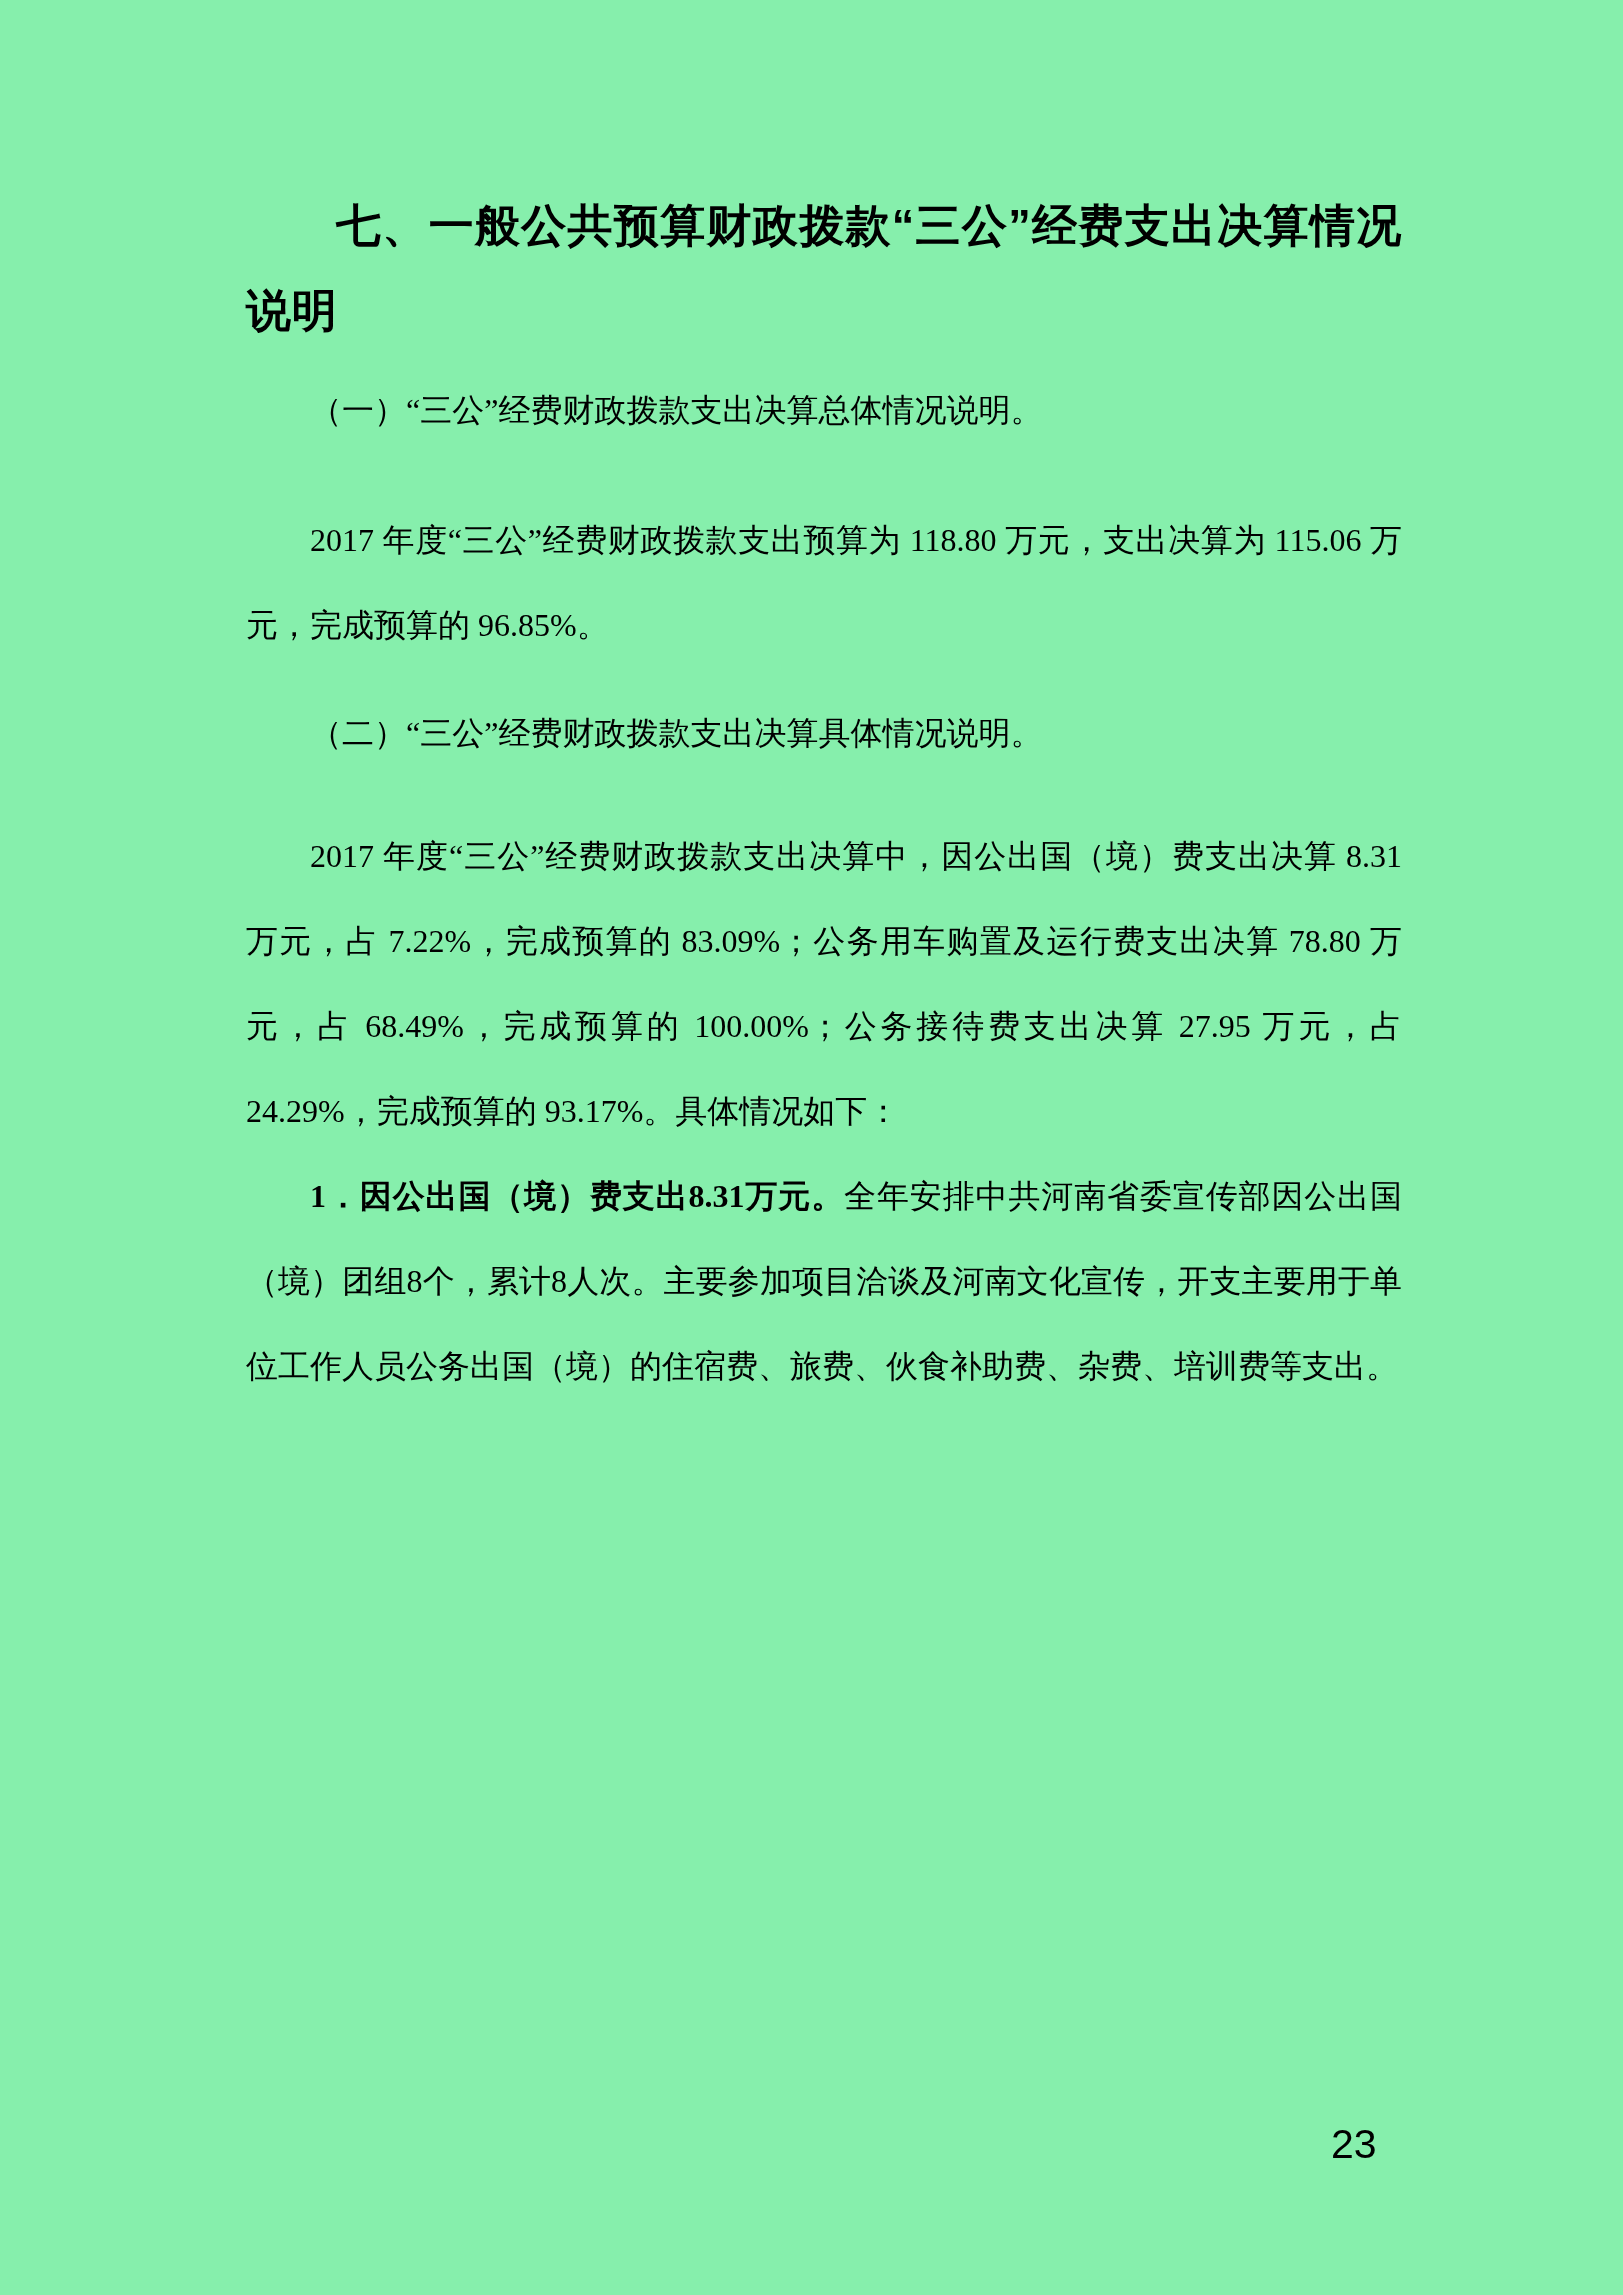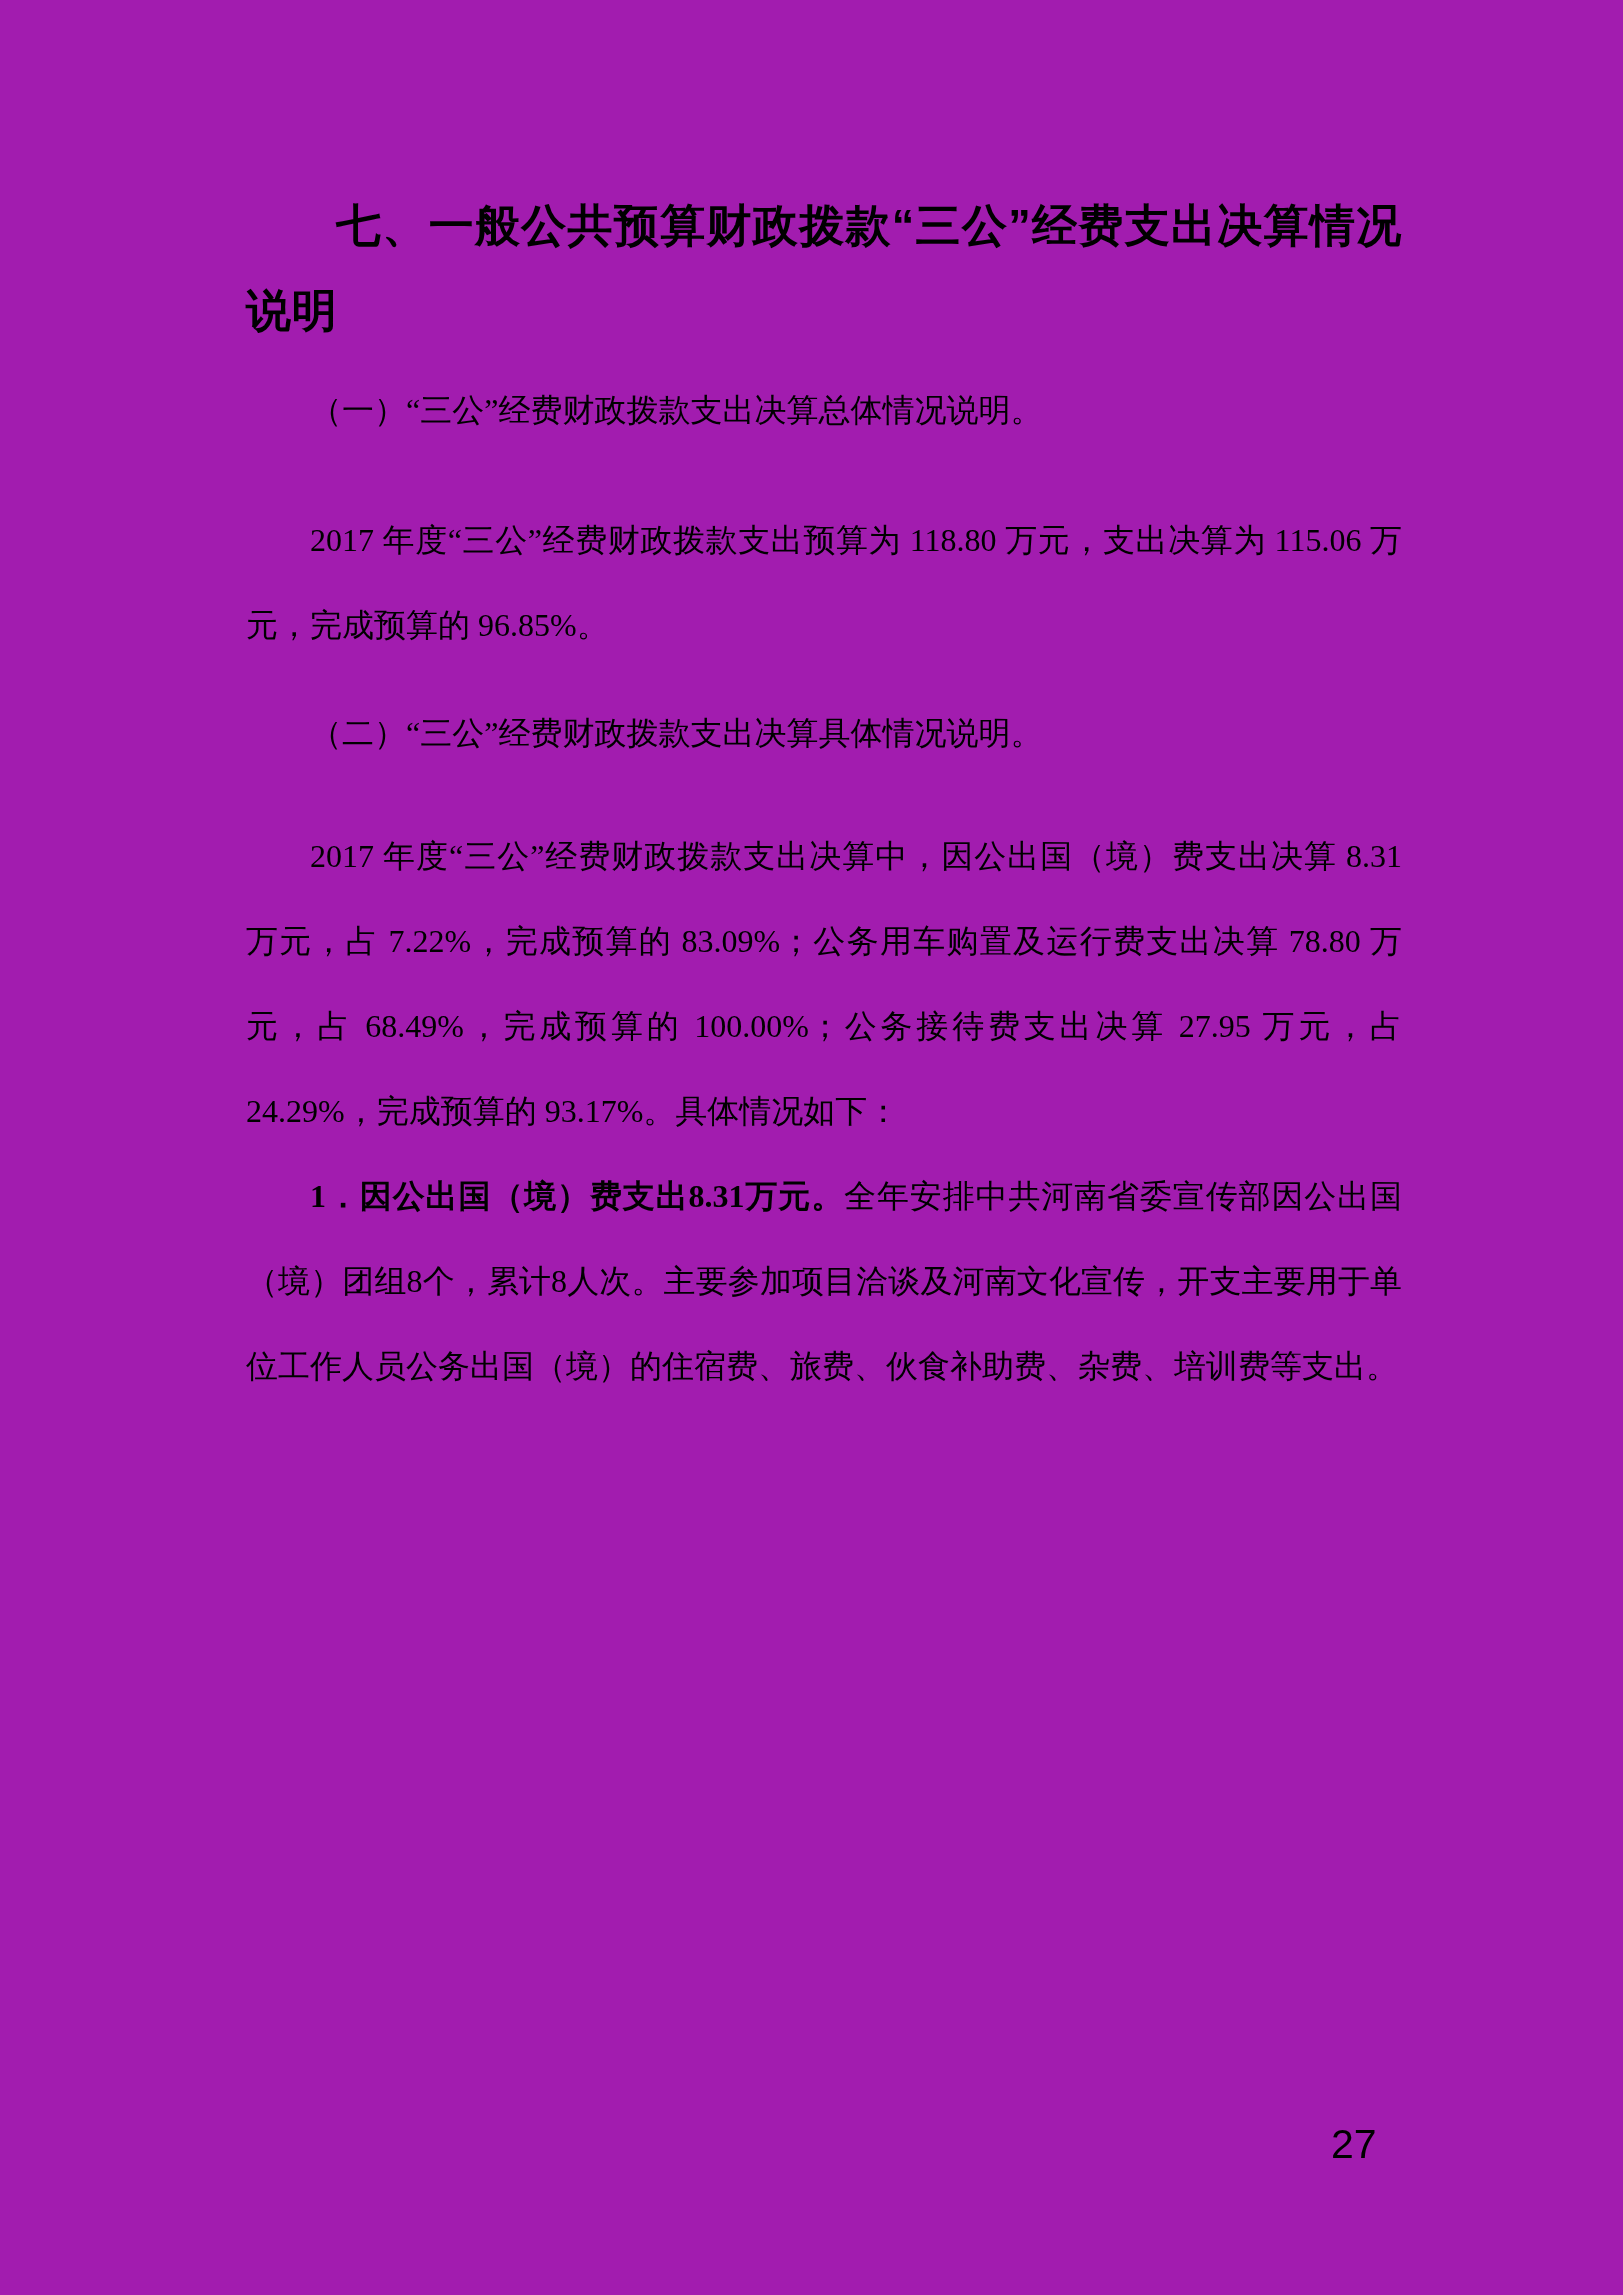--- a/index.html
+++ b/index.html
@@ -4,21 +4,21 @@
 <style>
   html, body {
     margin: 0;
     padding: 0;
     background: #ffffff;
   }
   .page {
     position: relative;
     width: 1623px;
     height: 2295px;
-    background: #a21caf;
+    background: #86efac;
     color: #000000;
     box-sizing: border-box;
     padding: 183px 221px 0 246px;
     overflow: hidden;
   }
   .heading {
     margin: 0;
     font-family: "Liberation Sans", "DejaVu Sans", sans-serif;
     font-weight: bold;
     font-size: 45px;
@@ -68,16 +68,16 @@
   <p class="body p1">2017 年度“三公”经费财政拨款支出预算为 118.80 万元，支出决算为 115.06 万元，完成预算的 96.85%。</p>
 
 
   <p class="sub s2">（二）“三公”经费财政拨款支出决算具体情况说明。</p>
 
   <p class="body p3">2017 年度“三公”经费财政拨款支出决算中，因公出国（境）费支出决算 8.31 万元，占 7.22%，完成预算的 83.09%；公务用车购置及运行费支出决算 78.80 万元，占 68.49%，完成预算的 100.00%；公务接待费支出决算 27.95 万元，占 24.29%，完成预算的 93.17%。具体情况如下：</p>
 
   <p class="body p4"><b class="lead">1．因公出国（境）费支出8.31万元。</b><span>全年安排中共河南省委宣传部因公出国（境）团组8个，累计8人次。主要参加项目洽谈及河南文化宣传，开支主要用于单位工作人员公务出国（境）的住宿费、旅费、伙食补助费、杂费、培训费等支出。</span></p>
 
 
-  <div class="pagenum">27</div>
+  <div class="pagenum">23</div>
 
 </main>
 
 
 </body></html>

